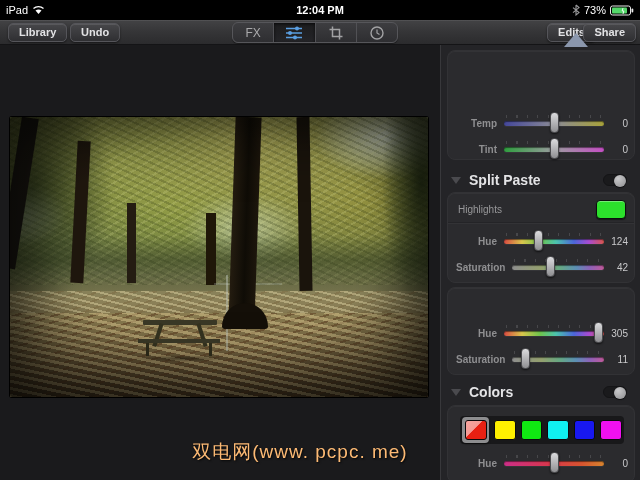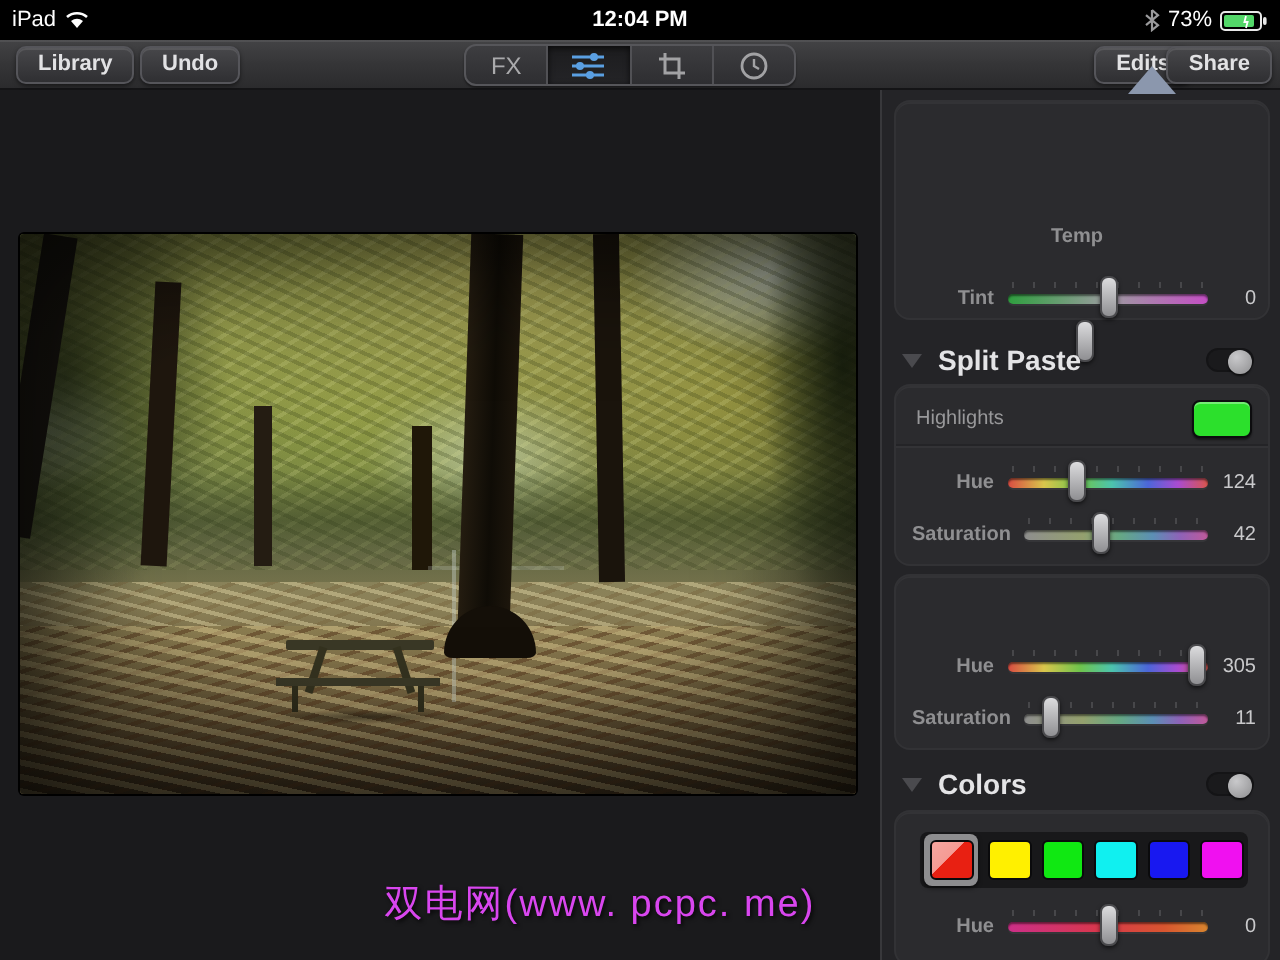--- a/index.html
+++ b/index.html
@@ -92,21 +92,21 @@
   .pt-bench { left:128px; top:222px; width:82px; height:4px; background:#3a3826; }
   .pt-bl1 { left:136px; top:226px; width:3px; height:13px; background:#302e1c; }
   .pt-bl2 { left:199px; top:226px; width:3px; height:13px; background:#302e1c; }
   .pt-shadow { position:absolute; left:124px; top:238px; width:96px; height:7px;
     background:radial-gradient(ellipse at center, rgba(20,16,8,.5), transparent 70%); }
   .ph-vignette { inset:0;
     background:radial-gradient(ellipse 75% 72% at 50% 45%, transparent 52%, rgba(8,8,4,.6) 100%);
     box-shadow:inset 0 0 55px 18px rgba(0,0,0,.55); }
 
   .watermark { position:absolute; left:0; top:394px; width:100%; text-align:center;
-    padding-left:160px; color:#d946ef; font-size:19px; letter-spacing:1px;
+    padding-left:160px; color:#fdba74; font-size:19px; letter-spacing:1px;
     text-shadow:1px 1px 2px rgba(0,0,0,.8); white-space:nowrap; }
 
   
   .panel { position:absolute; left:440px; top:45px; width:200px; height:435px;
     background:#242427; border-left:1px solid #38383b; color:#8f8f91; font-size:10px; }
   .group { position:absolute; left:6px; width:188px; background:#2b2b2e;
     border:1px solid #323235; border-radius:8px;
     box-shadow:inset 0 1px 0 rgba(255,255,255,.04); }
   .g-wb { top:5px; height:110px; }
   .g-hl { top:147px; height:91px; }
@@ -281,21 +281,21 @@
       <div class="trunk t-big"></div>
       <div class="t-big-flare"></div>
       <div class="ph ph-vignette"></div>
     </div>
     <div class="watermark">双电网(www. pcpc. me)</div>
   </div>
 
   <div class="panel">
 
     <div class="group g-wb">
-      <div class="row" style="top:62px;flex-direction:column;">
+      <div class="row" style="top:62px;">
         <span class="lbl">Temp</span>
         <div class="slider">
           <div class="ticks"></div>
           <div class="track g-temp-track"></div>
           <div class="handle" style="left: 50%;"></div>
         </div>
         <span class="val">0</span>
       </div>
       <div class="row" style="top:88px;">
         <span class="lbl">Tint</span>

